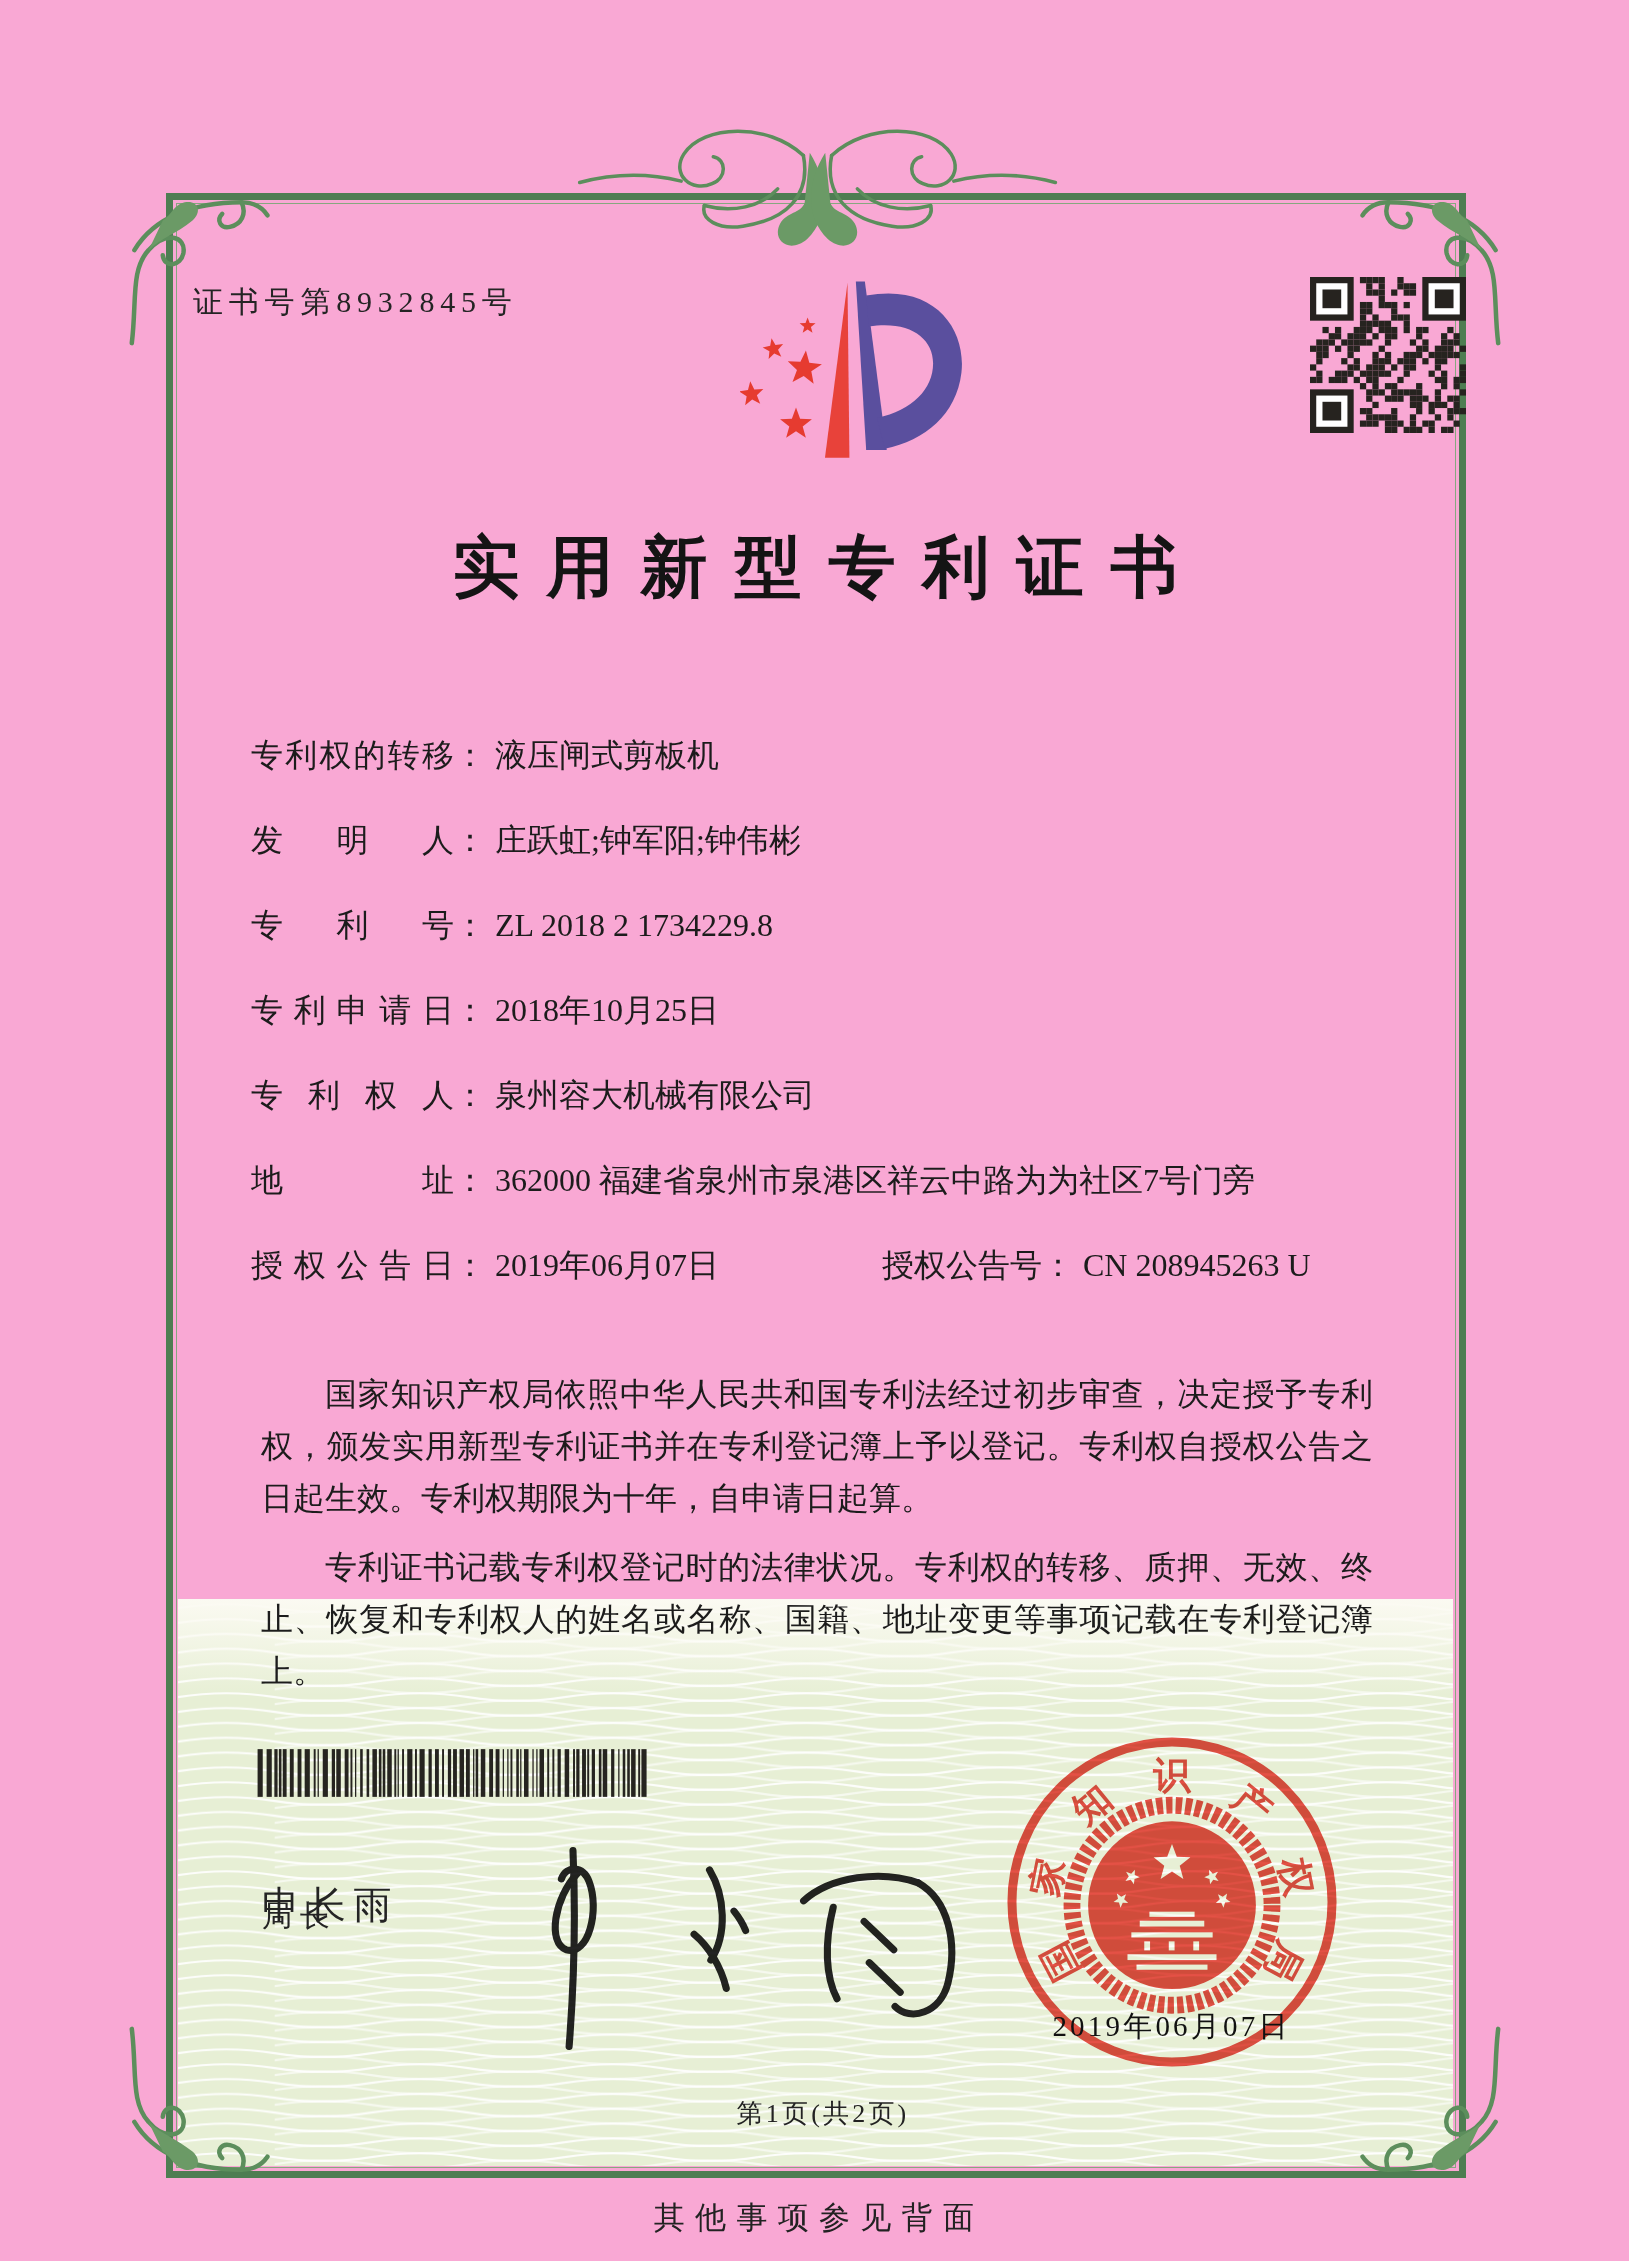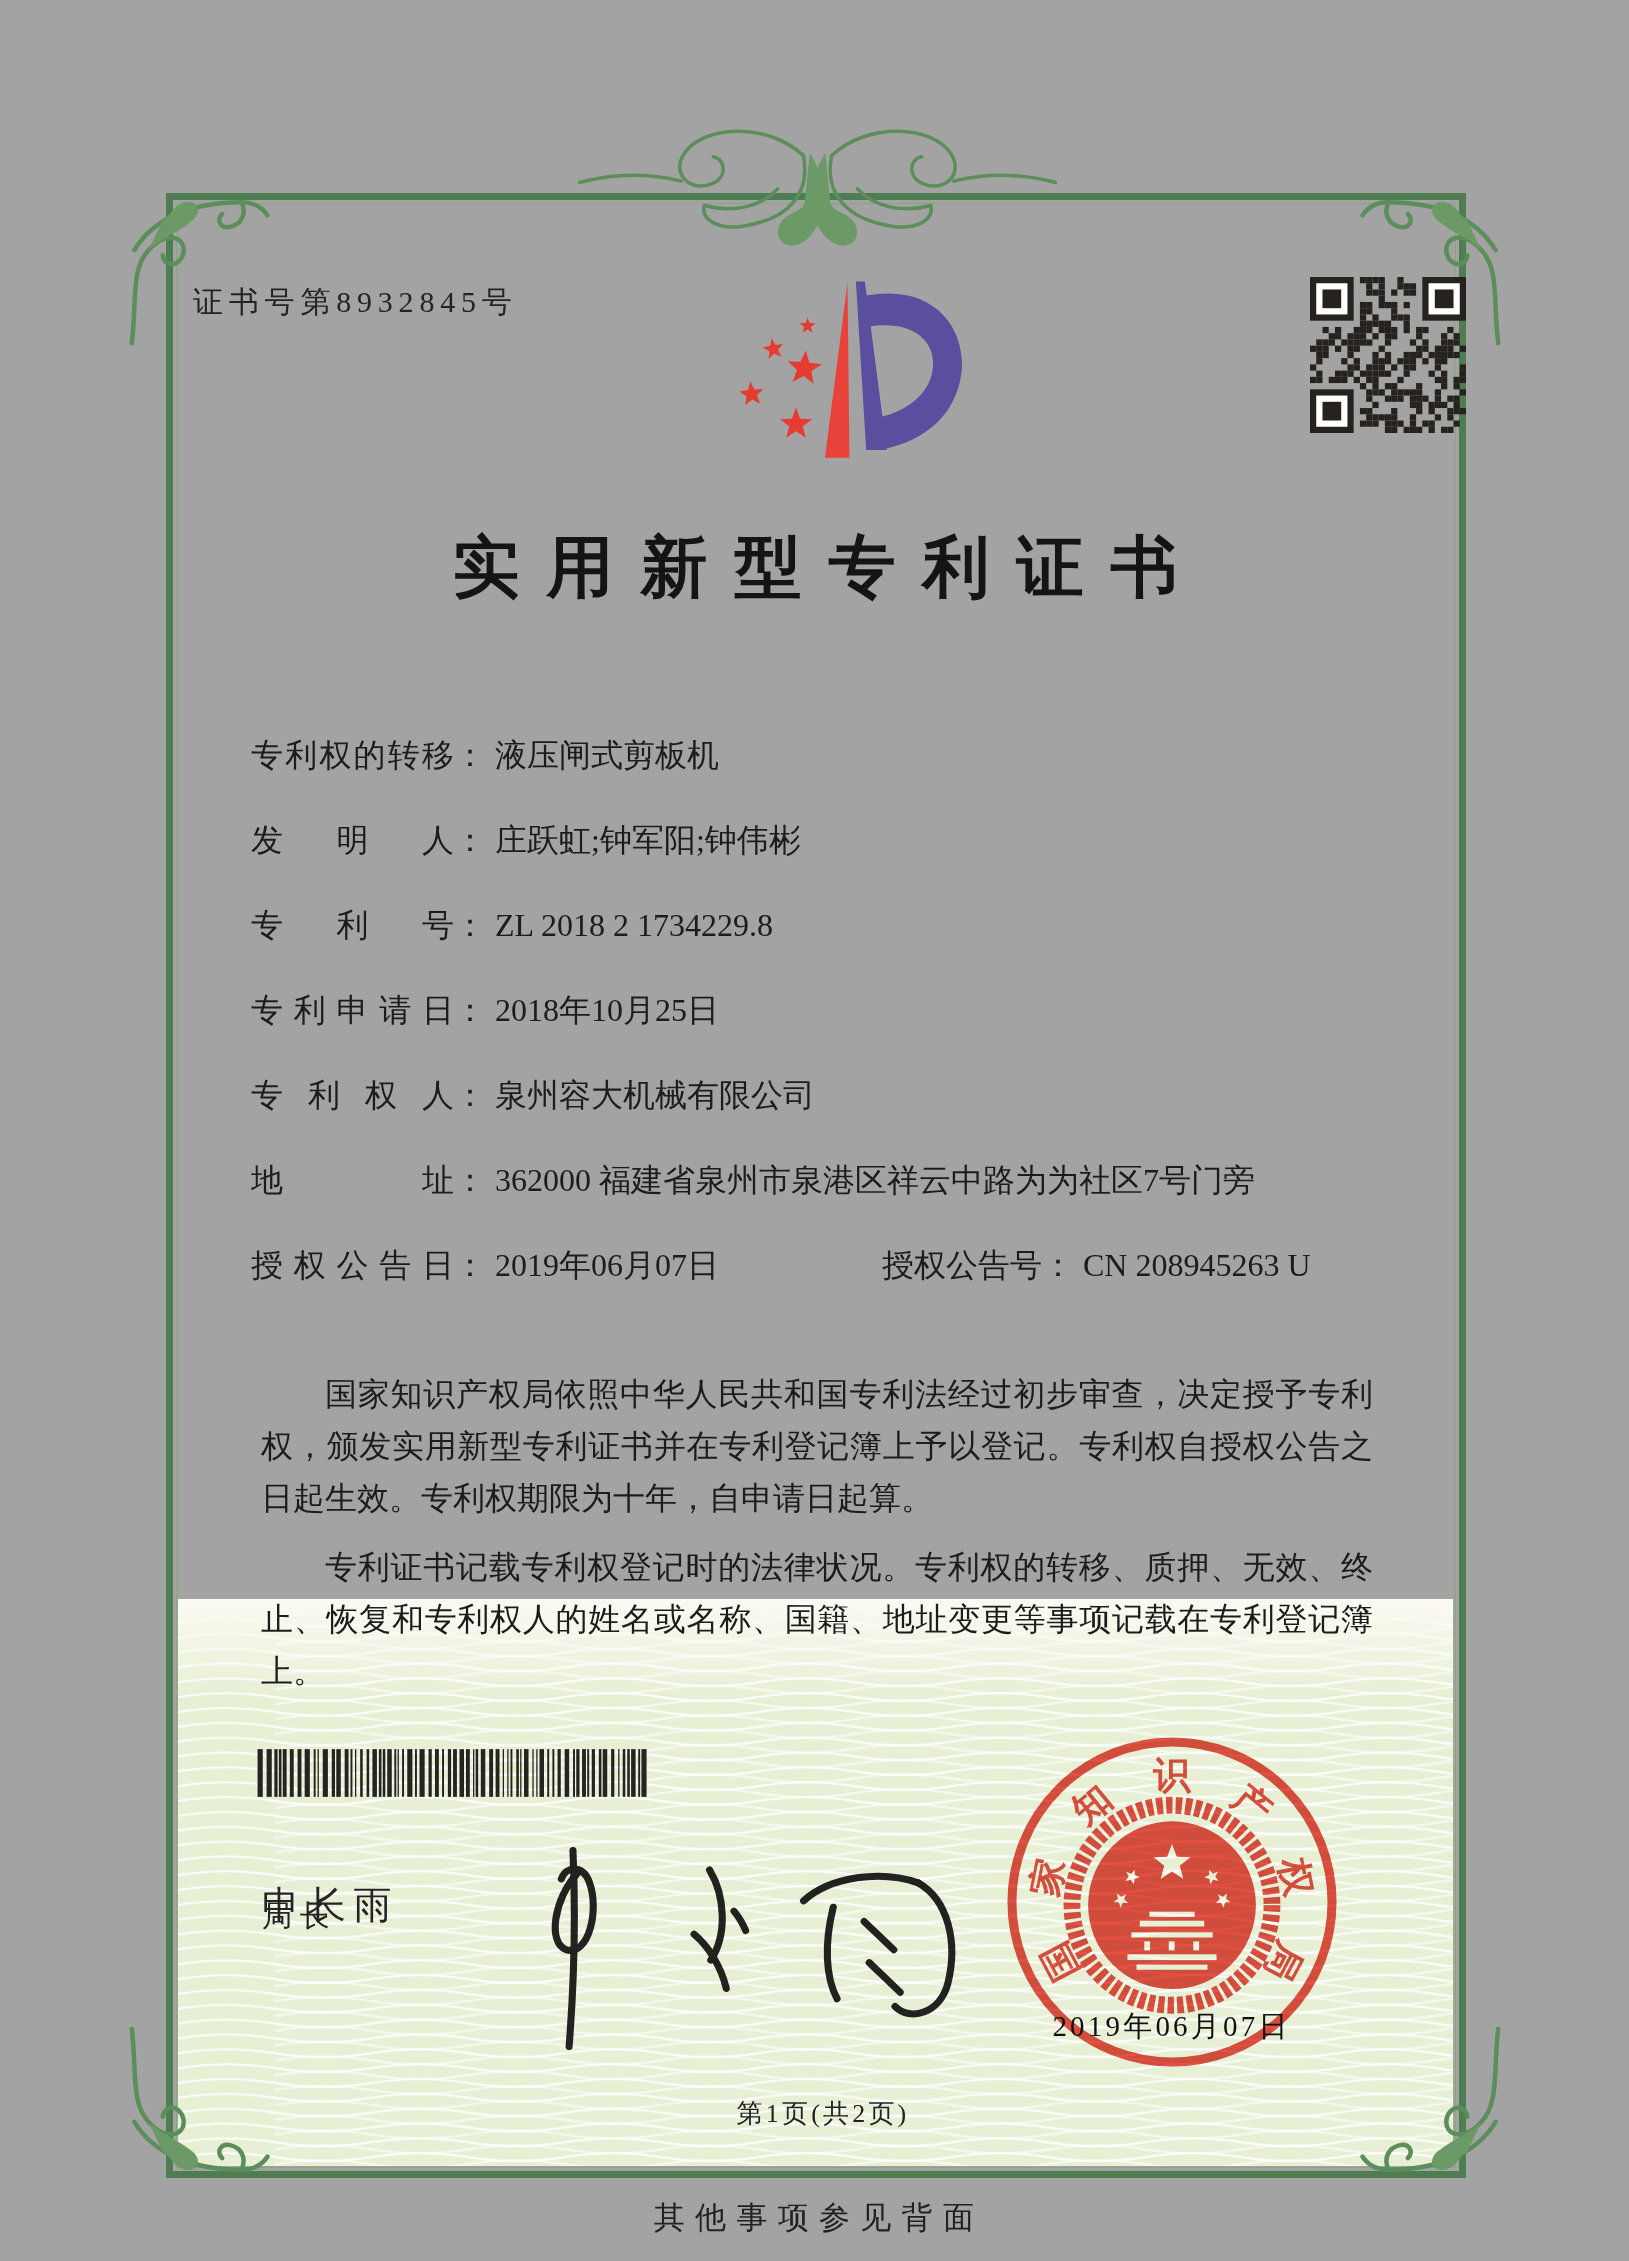--- a/index.html
+++ b/index.html
@@ -1,16 +1,16 @@
 <!DOCTYPE html>
 <html style="font-size:10.3px"><head>
 <meta charset="utf-8">
 <style>
   html,body{margin:0;padding:0;background:#e9e7e0;}
-  .page{position:relative;width:1630px;height:2261px;background:#a3a3a3;
+  .page{position:relative;width:1630px;height:2261px;background:#f9a8d4;
         font-family:"Liberation Serif","DejaVu Serif",serif;color:#1c1c1c;overflow:hidden;}
   .abs{position:absolute;}
   
   .frame-outer{left:166px;top:193px;right:164px;bottom:83px;border:7px solid #4e7d52;}
   .frame-inner{position:absolute;inset:3.2px;border:1.9px solid #86a87f;}
   
   .waves-zone{left:178px;right:177px;top:1599px;bottom:95px;overflow:hidden;}
   .wave-fade{left:178px;right:177px;top:1599px;height:97px;
              background:linear-gradient(#fbfaf2,rgba(251,250,242,0));}
   .cert-no{left:193px;top:282px;font-size:30px;letter-spacing:5.8px;color:#242424;}

